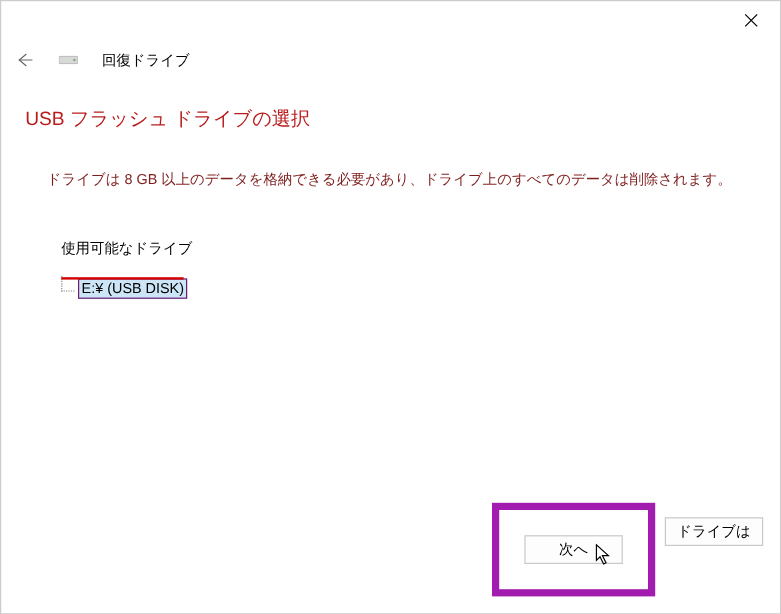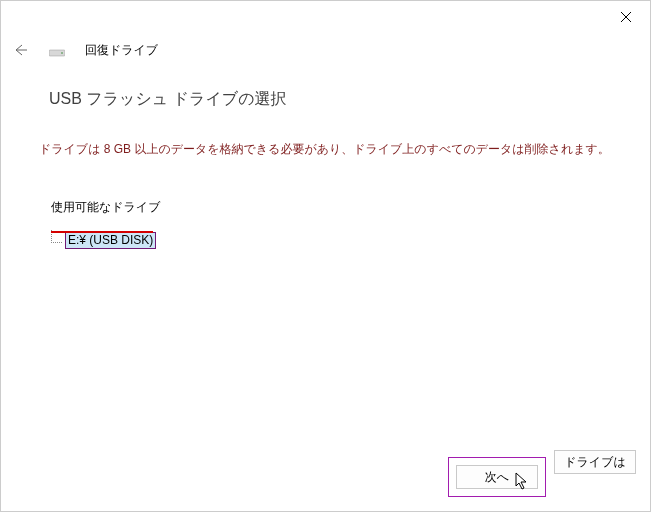--- a/index.html
+++ b/index.html
@@ -31,21 +31,21 @@
     align-items: center;
     justify-content: center;
     cursor: pointer;
   }
   .close-btn svg { width: 12px; height: 12px; }
   .header {
     position: absolute;
     top: 40px;
     left: 10px;
     display: flex;
-    align-items: flex-end;
+    align-items: center;
     gap: 20px;
   }
   .back-arrow {
     width: 18px;
     height: 18px;
     display: flex;
     align-items: center;
     justify-content: center;
     cursor: pointer;
   }
@@ -54,23 +54,23 @@
     width: 16px; height: 12px;
     display: inline-block;
   }
   .drive-icon svg { width: 16px; height: 12px; }
   .wizard-title {
     font-size: 12px;
   }
   .page-title {
     position: absolute;
     top: 88px;
-    left: 48px;
+    left: 20px;
     font-size: 16px;
-    color: #404040;
+    color: #b91c1c;
     font-weight: 400;
   }
   .description {
     position: absolute;
     top: 140px;
     left: 38px;
     right: 38px;
     font-size: 12px;
     color: #7f1d1d;
   }
@@ -129,22 +129,22 @@
     font-size: 12px;
     font-family: inherit;
     cursor: pointer;
     padding: 0 8px;
     display: flex;
     align-items: center;
     justify-content: center;
     position: relative;
   }
   .highlight-box {
-    border: 1px solid #a21caf;
-    padding: 7px;
+    border: 6px solid #a21caf;
+    padding: 21px;
     display: inline-flex;
     margin-top: 30px;
   }
   .cursor {
     position: absolute;
     right: 8px;
     bottom: -2px;
     width: 14px;
     height: 18px;
     pointer-events: none;

